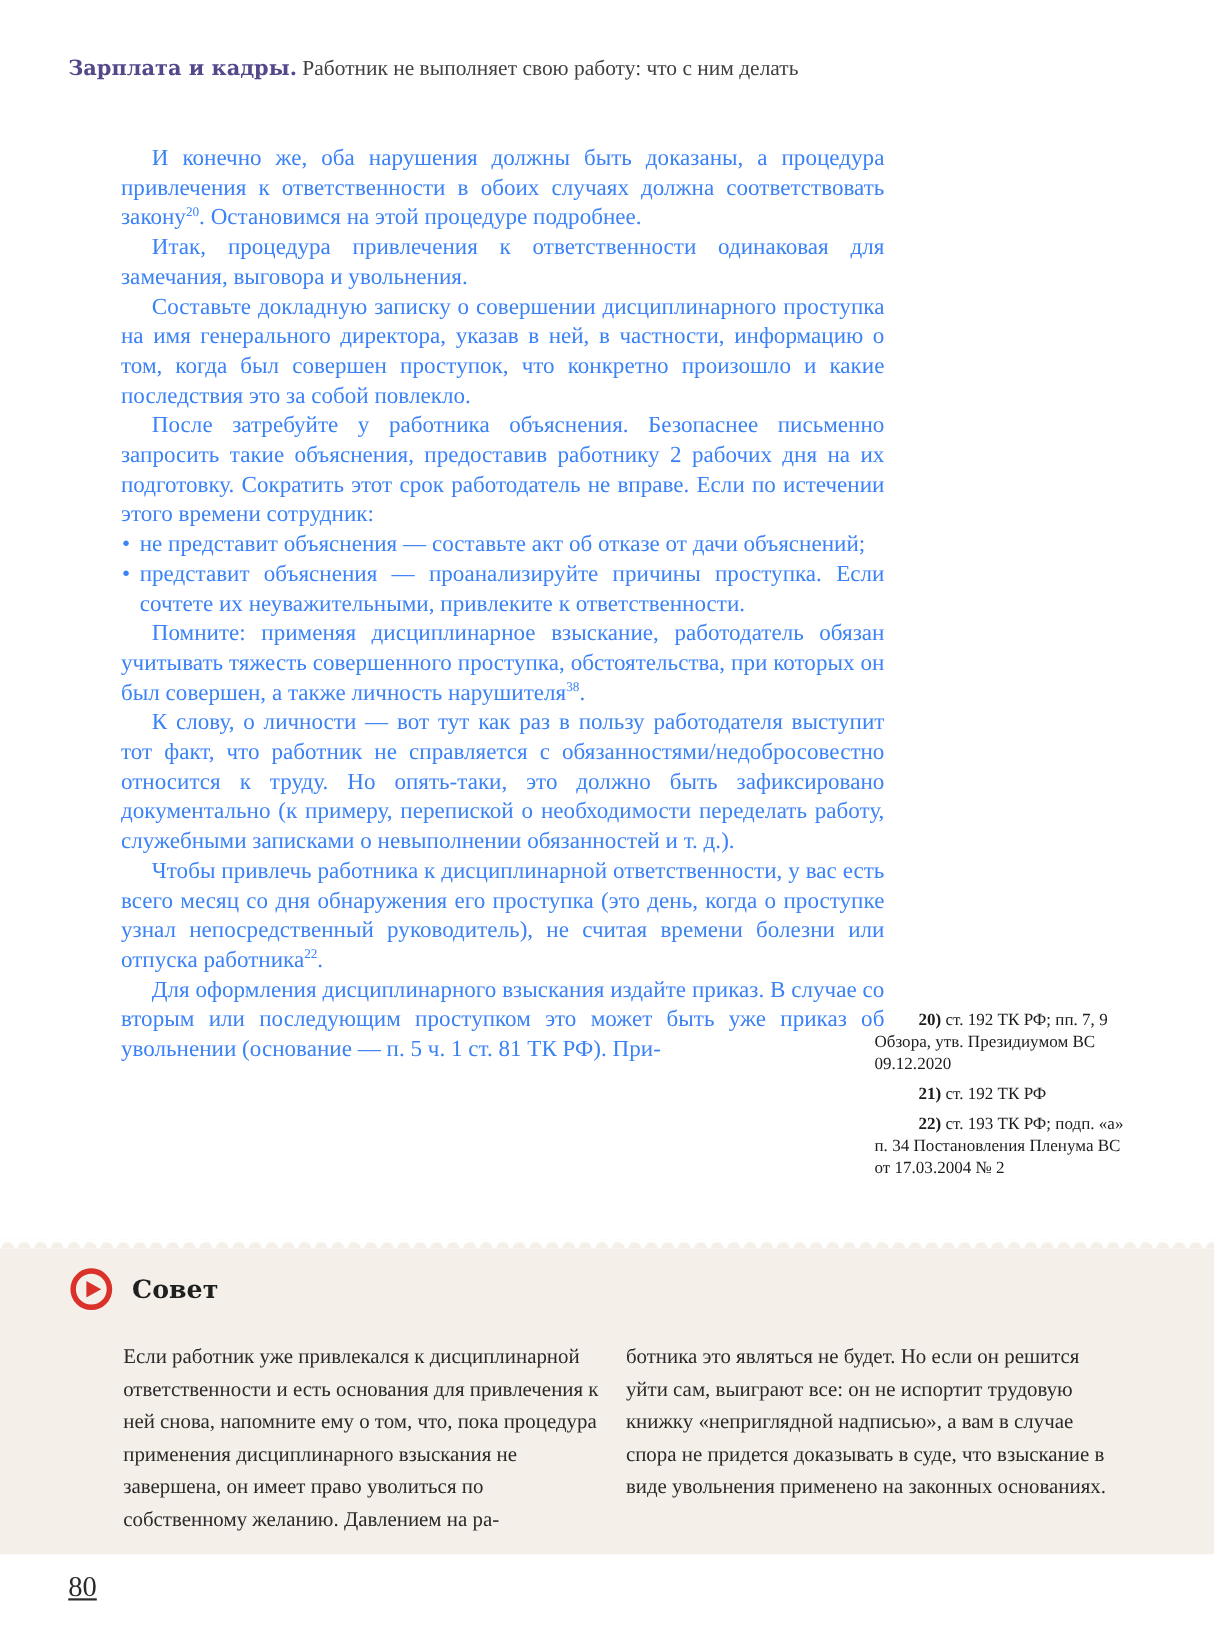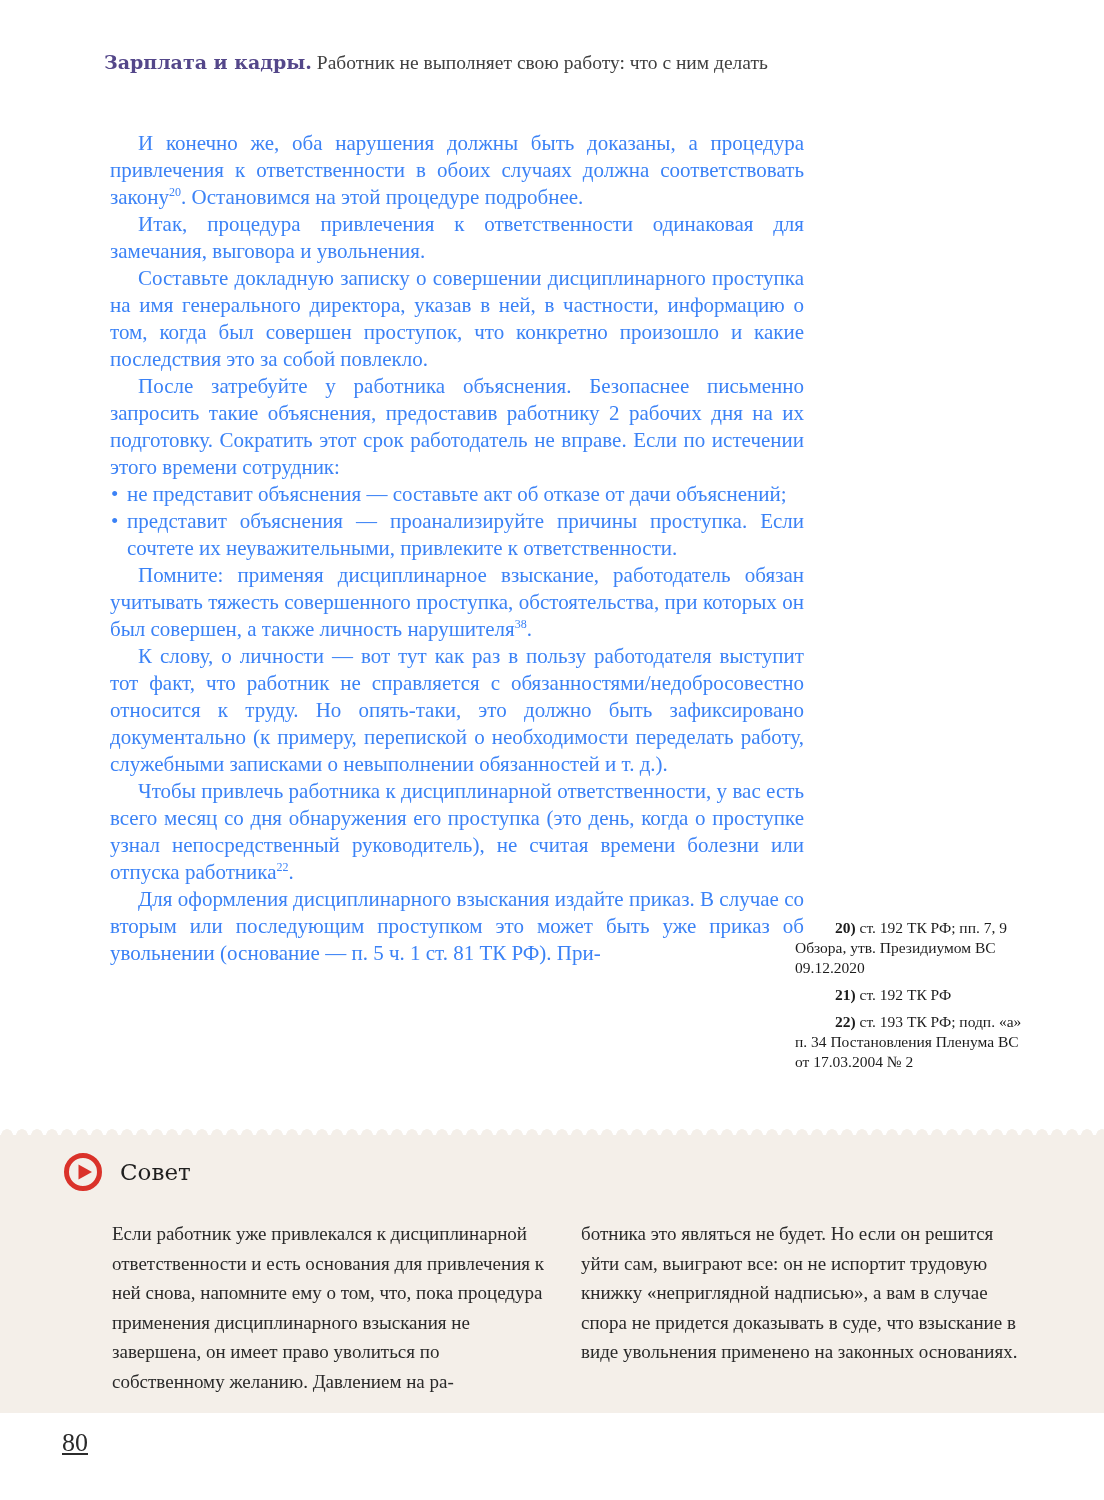--- a/index.html
+++ b/index.html
@@ -20,21 +20,20 @@
     top: 50px;
     font-size: 19.5px;
     line-height: 24px;
     white-space: nowrap;
   }
   .runhead .brand {
     font-family: "DejaVu Serif", serif;
     font-weight: bold;
     color: #54478a;
     font-size: 19px;
-    margin-left: 42px;
   }
   .runhead .subtitle { color: #404040; }
 
   
   .article {
     position: absolute;
     left: 62px;
     top: 130px;
     width: 694px;
     font-size: 21px;
@@ -85,30 +84,30 @@
     position: absolute;
     left: 63px;
     top: 17px;
     display: flex;
     align-items: center;
     gap: 17px;
   }
   .advice-icon svg { width: 40px; height: 40px; display: block; }
   .advice-title {
     font-family: "DejaVu Serif", serif;
-    font-weight: normal;
+    font-weight: bold;
     font-size: 23px;
     color: #1f1f1f;
   }
   .advice-cols {
     position: absolute;
     left: 112px;
     top: 84px;
     display: flex;
-    gap: 26px;
+    gap: 14px;
   }
   .advice-col {
     width: 443px;
     font-size: 19px;
     line-height: 29.5px;
     color: #2a2a2a;
     text-align: left;
   }
 
   

